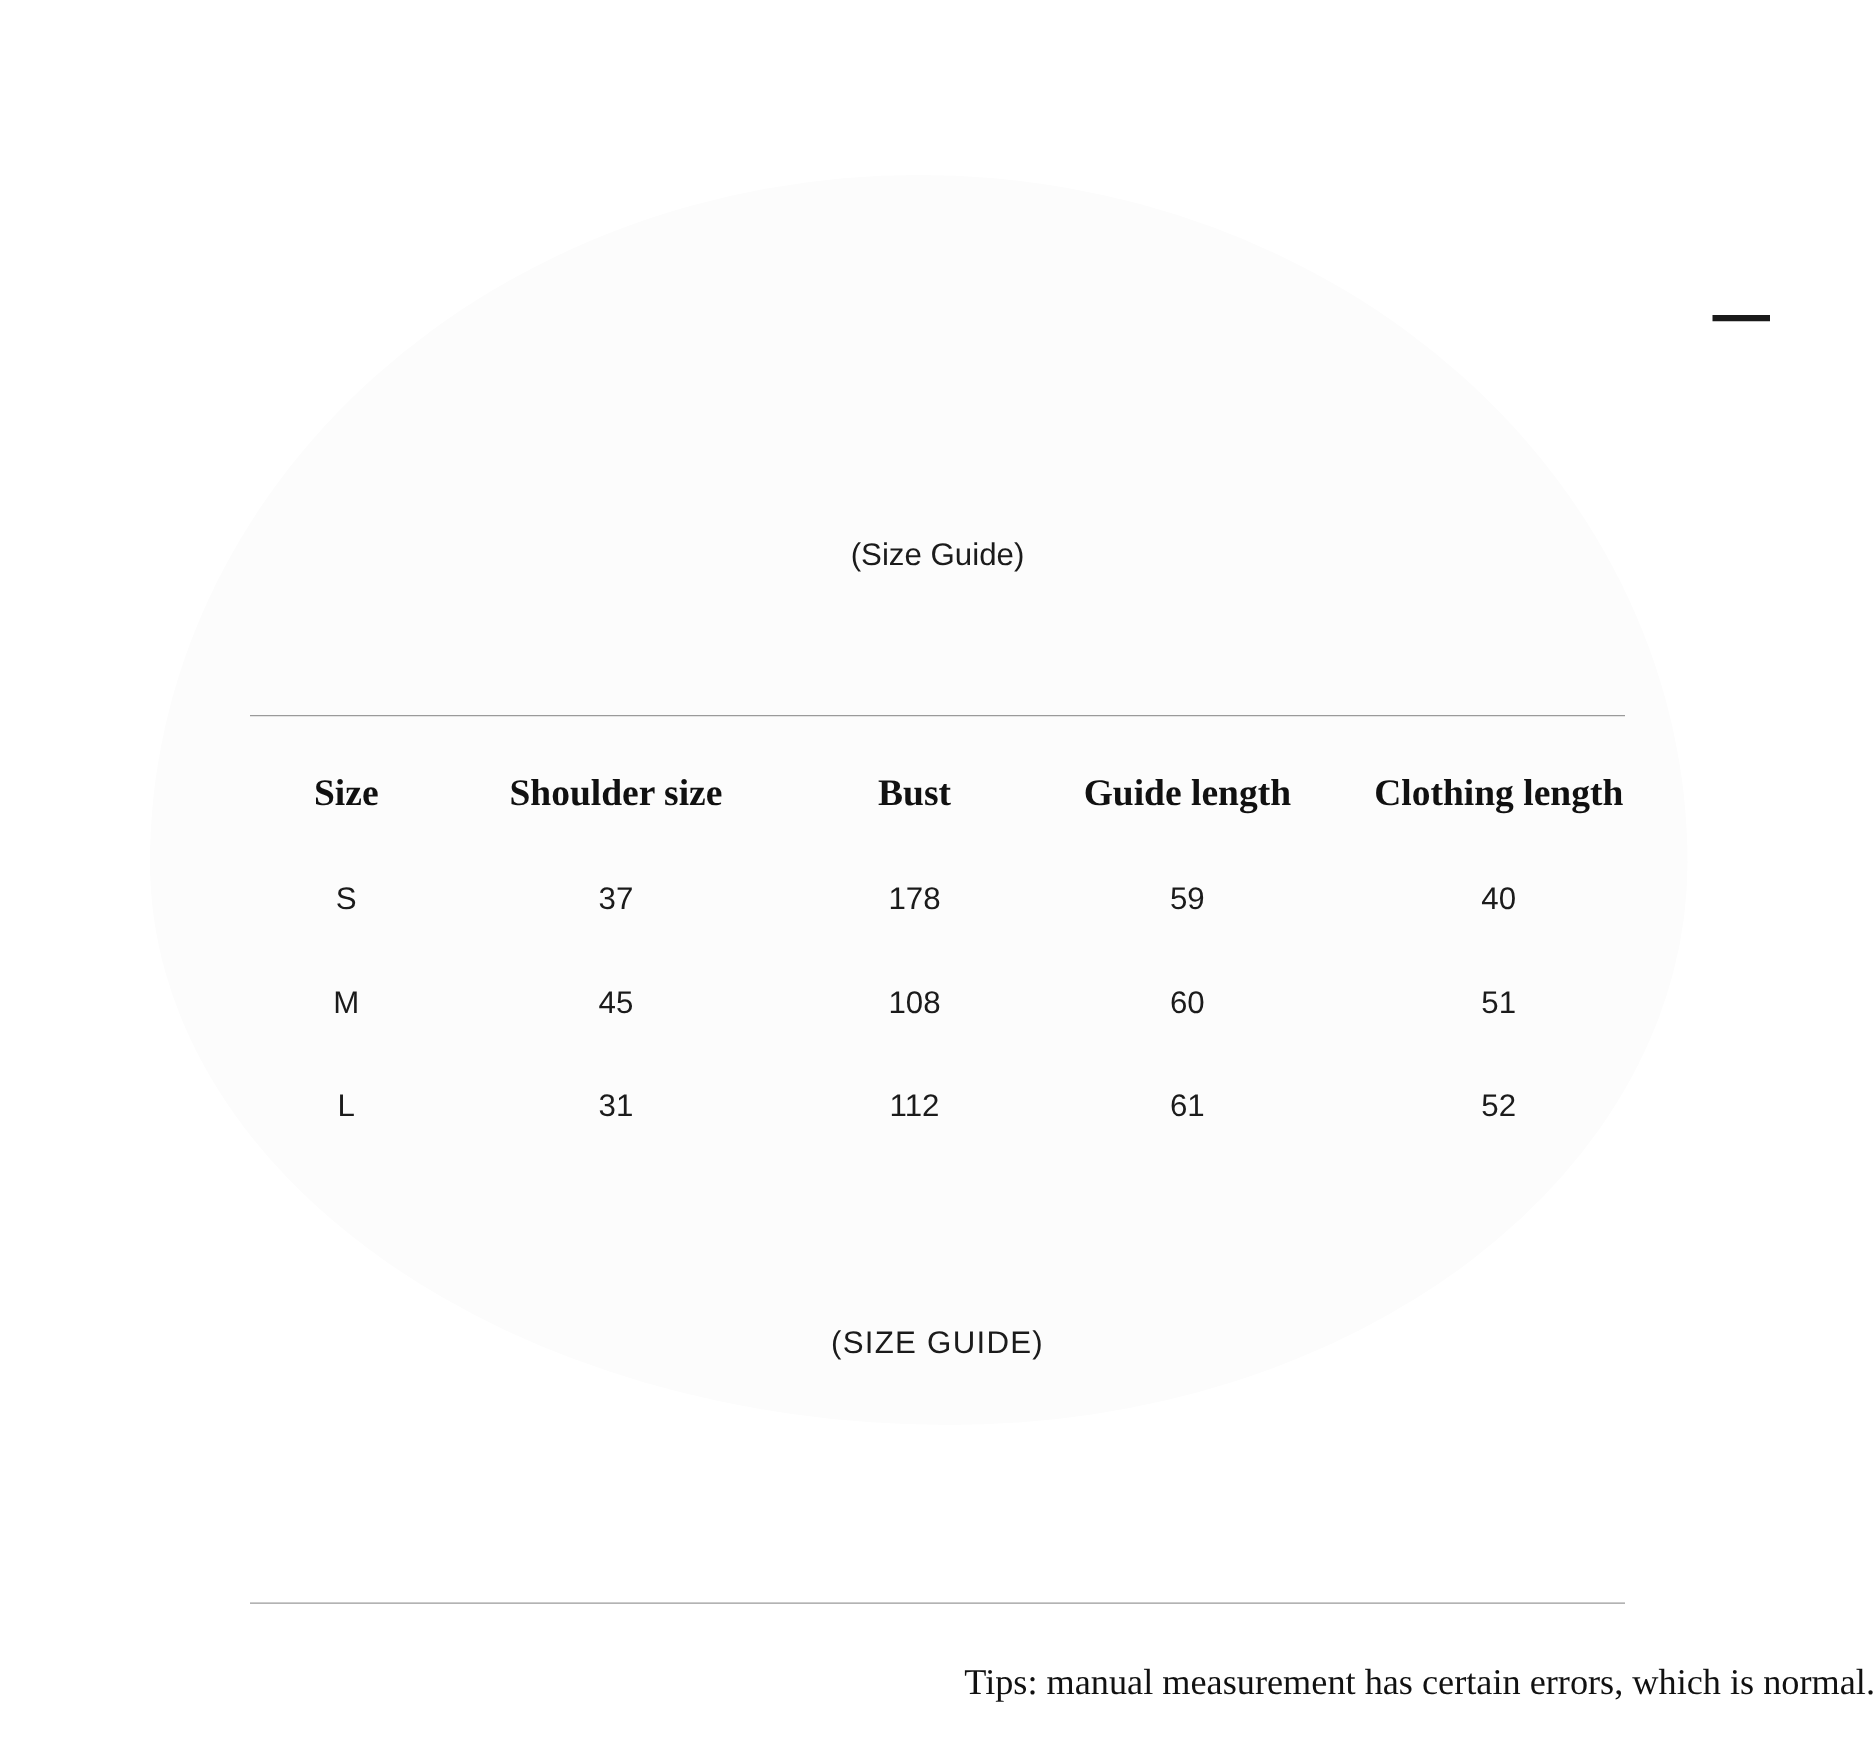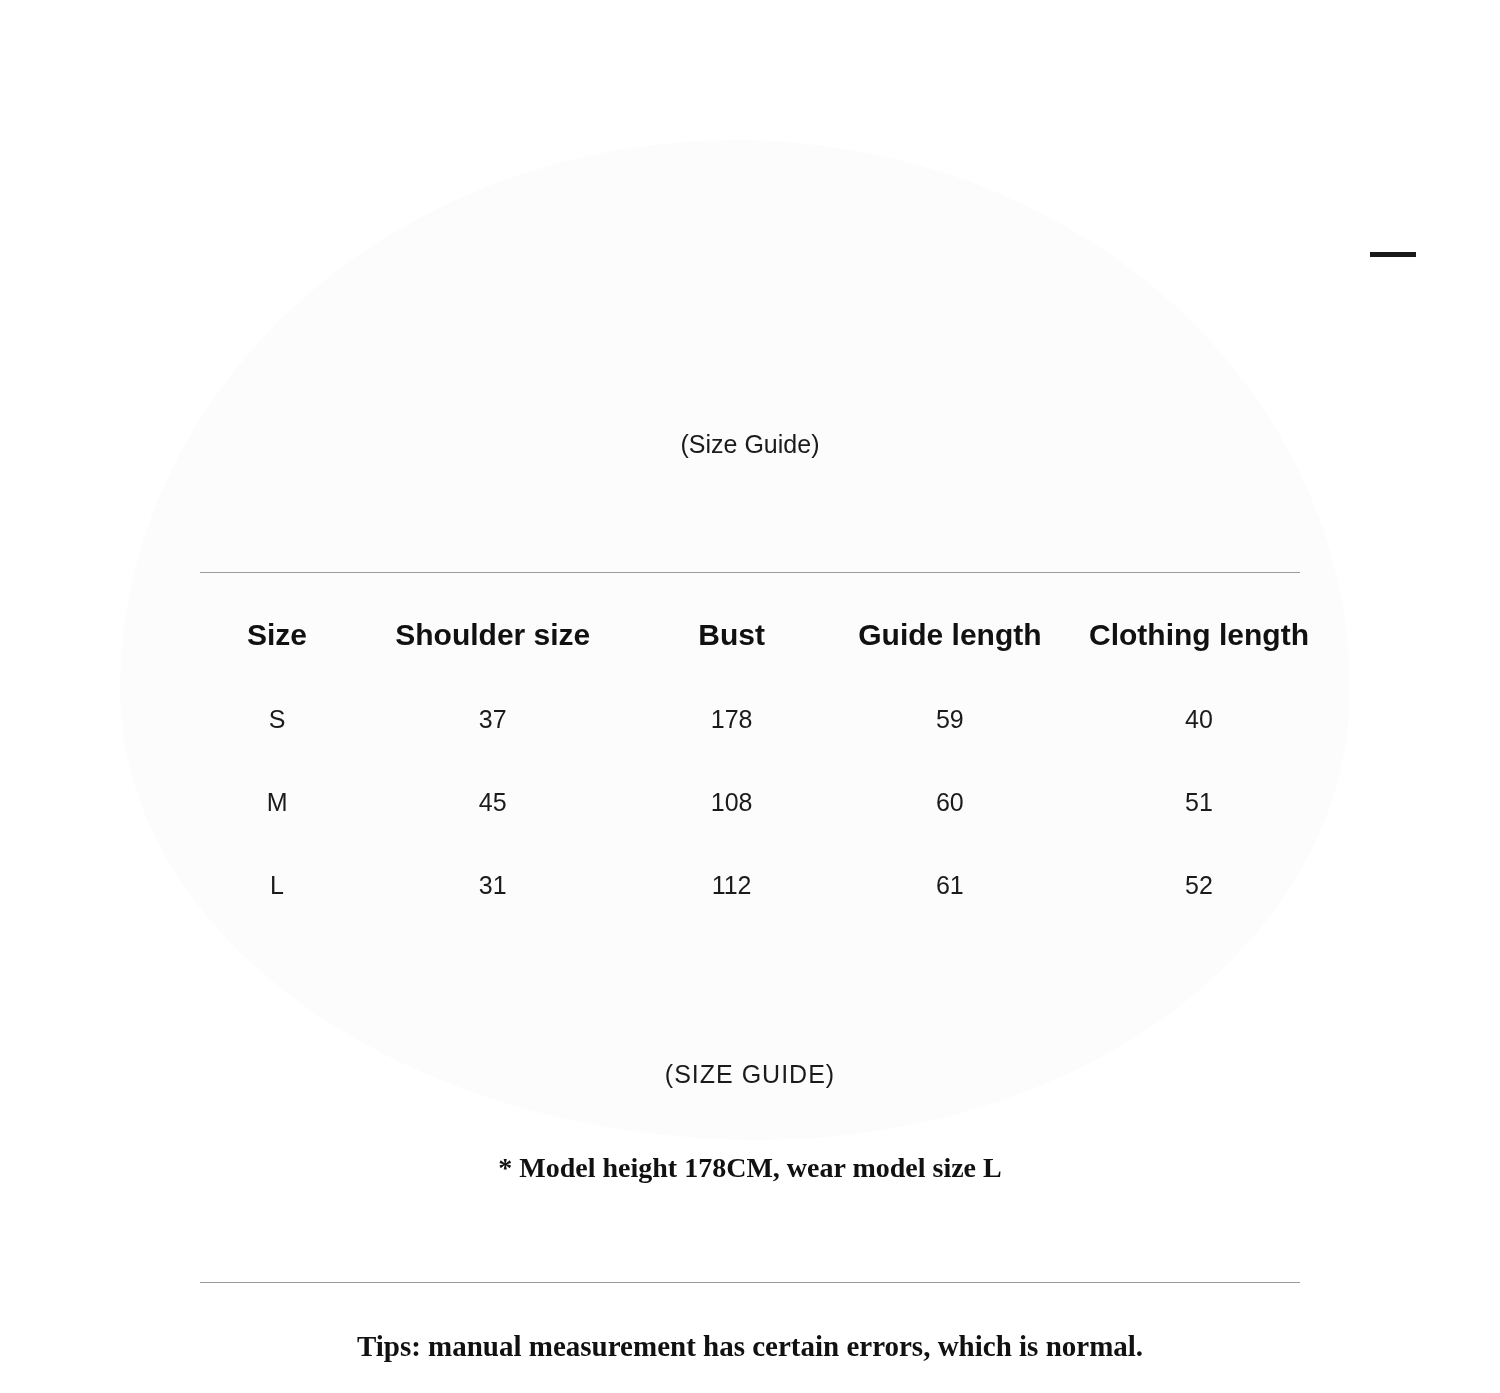--- a/index.html
+++ b/index.html
@@ -77,21 +77,21 @@
   .rule-bottom { top: 1282px; }
 
   table.size-table {
     position: absolute;
     left: 200px;
     top: 608px;
     width: 1130px;
     border-collapse: collapse;
   }
   table.size-table th {
-    font-family: Liberation Sans, sans-serif;
+    font-family: Liberation Serif, serif;
     font-weight: 700;
     font-size: 30px;
     color: #111;
     padding: 10px 0 26px 0;
     text-align: center;
     white-space: nowrap;
   }
   table.size-table td {
     font-family: "Liberation Sans", sans-serif;
     font-size: 25px;
@@ -127,23 +127,23 @@
     font-weight: 700;
     font-size: 28px;
     color: #111;
   }
 
   .tips-note {
     position: absolute;
     left: 0;
     top: 1330px;
     width: 1500px;
-    text-align: center;
+    text-align: right;
     font-family: "Liberation Serif", serif;
-    font-weight: 700;
+    font-weight: 400;
     font-size: 29px;
     color: #111;
   }
 </style>
 </head>
 <body>
 
 <div class="sheet">
 
   <div class="bg-blob"></div>
@@ -186,19 +186,18 @@
         <td>31</td>
         <td>112</td>
         <td>61</td>
         <td>52</td>
       </tr>
     </tbody>
   </table>
 
   <div class="size-guide-caption">(SIZE GUIDE)</div>
 
-  <div class="model-note">* Model height 178CM, wear model size L</div>
 
   <div class="rule rule-bottom"></div>
 
   <div class="tips-note">Tips: manual measurement has certain errors, which is normal.</div>
 
 </div>
 
 </body></html>

